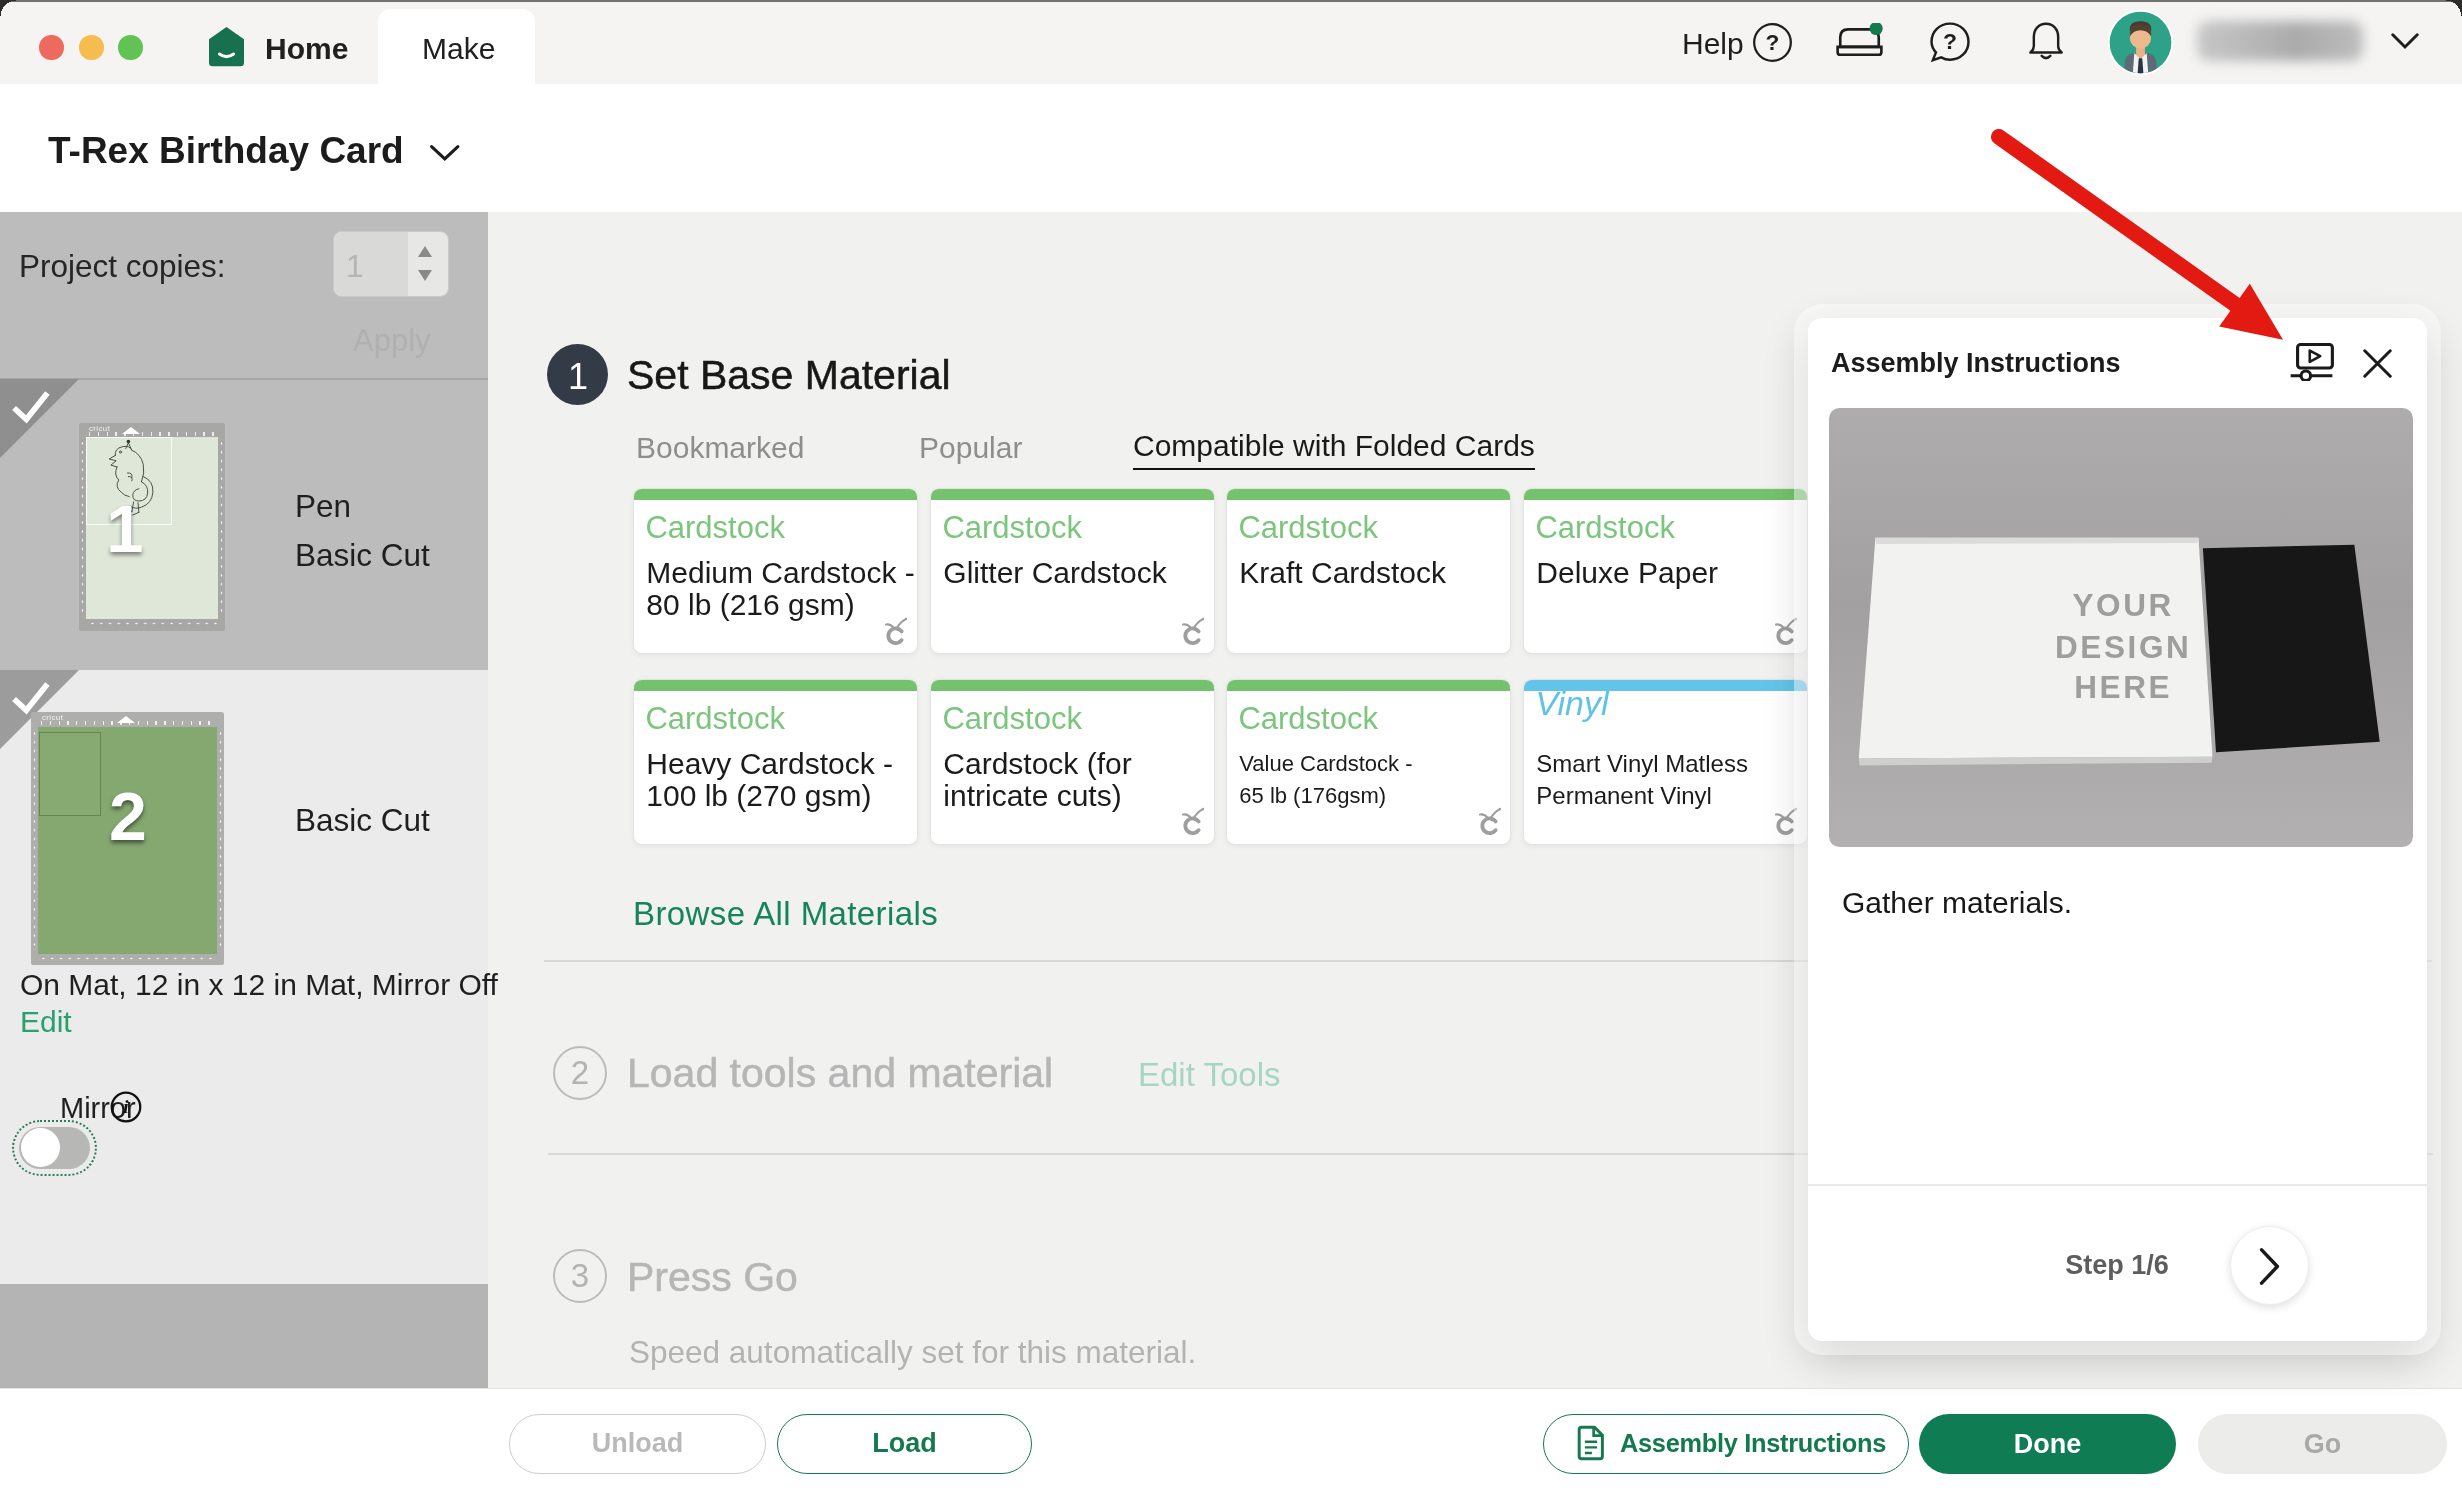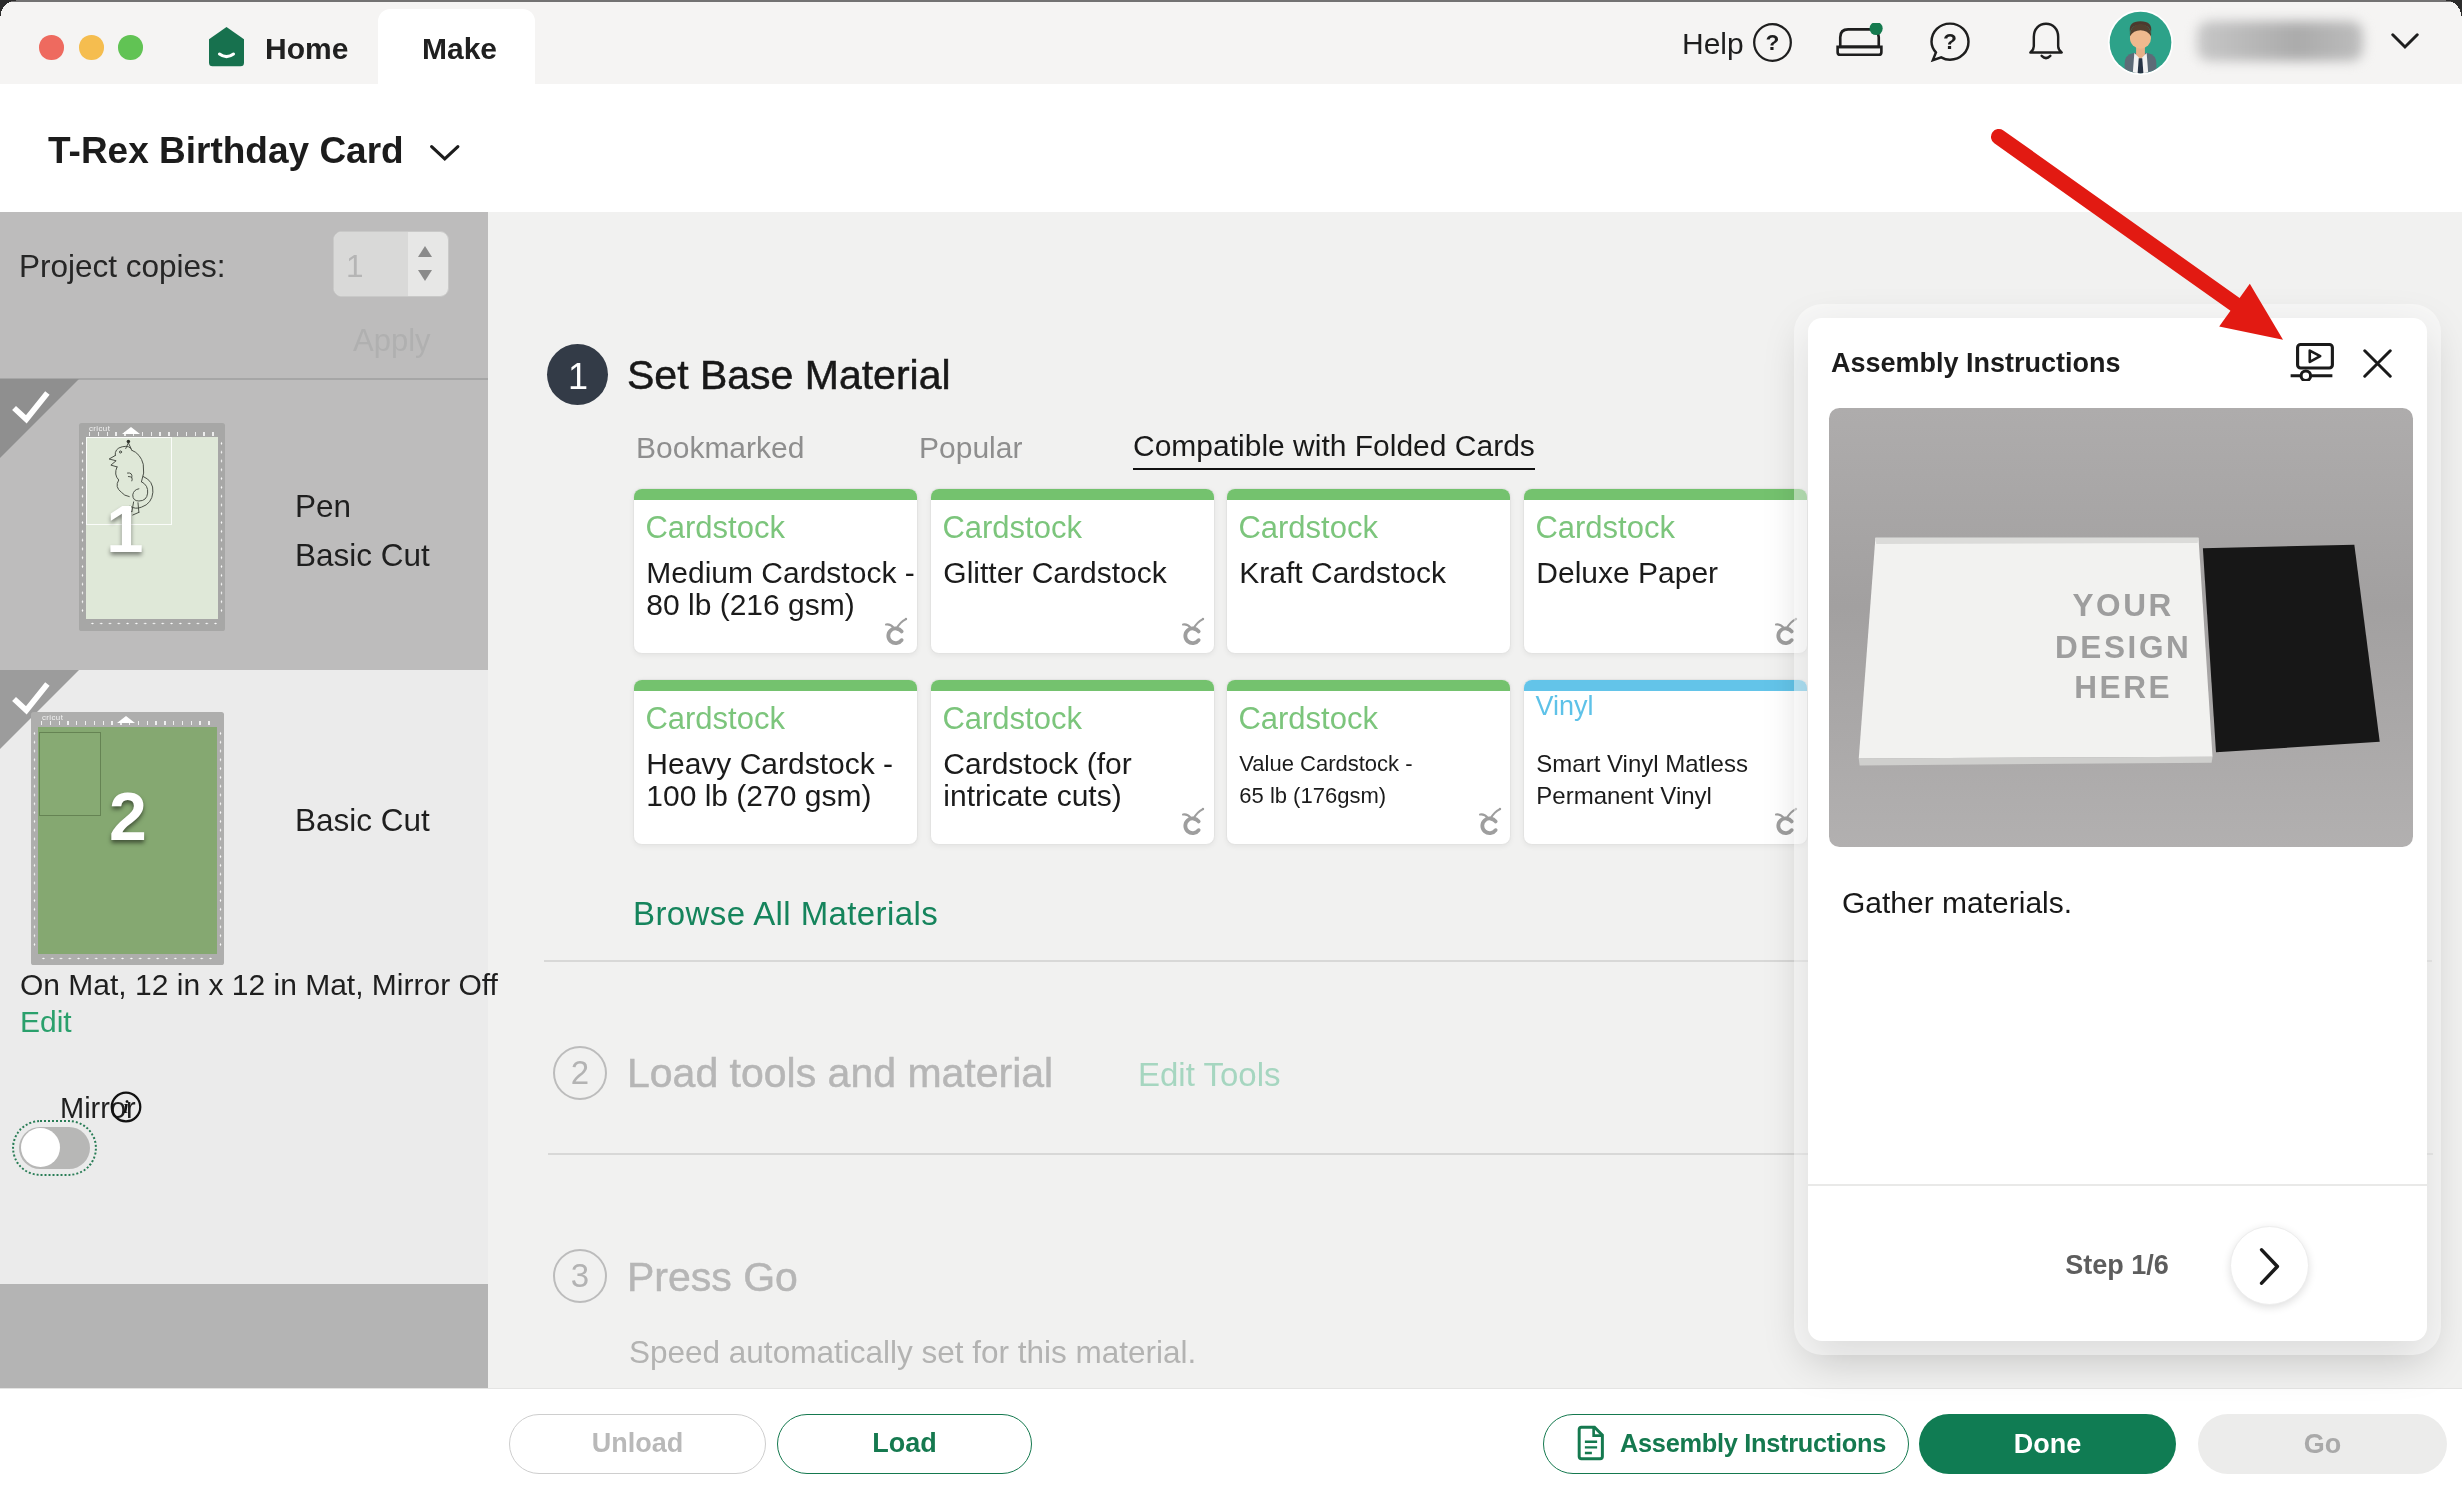--- a/index.html
+++ b/index.html
@@ -18,21 +18,21 @@
 <div class="abs" style="left:79px;top:35px;width:24.5px;height:24.5px;border-radius:50%;background:#f5bd4f;"></div>
 <div class="abs" style="left:118px;top:35px;width:24.5px;height:24.5px;border-radius:50%;background:#61c354;"></div>
 
 <svg class="abs" style="left:208px;top:26px;" width="37" height="42" viewBox="0 0 42 48">
   <path d="M21 1 L41 15 L41 42 Q41 46 37 46 L5 46 Q1 46 1 42 L1 15 Z" fill="#17714e"></path>
   <path d="M13 32 Q21 38 29 32" stroke="#ffffff" stroke-width="3.5" fill="none" stroke-linecap="round"></path>
 </svg>
 <div class="txt" style="left:265px;top:32px;font-size:30px;font-weight:700;color:#202020;">Home</div>
 
 <div class="abs" style="left:378px;top:8.8px;width:157px;height:75px;background:#ffffff;border-radius:12.3px 12.3px 0 0;"></div>
-<div class="txt" style="left:422px;top:32px;font-size:30px;font-weight:700;color:#202020;">Make</div>
+<div class="txt" style="left:422px;top:32px;font-size:30px;font-weight:400;color:#202020;">Make</div>
 
 <div class="txt" style="left:1682px;top:27px;font-size:30px;color:#1e1e1e;">Help</div>
 <svg class="abs" style="left:1752px;top:22px;" width="41" height="41" viewBox="0 0 47 47">
   <circle cx="23.5" cy="23.5" r="21" fill="none" stroke="#1e1e1e" stroke-width="2.6"></circle>
   <text x="23.5" y="32" font-size="26" font-weight="700" text-anchor="middle" fill="#1e1e1e" font-family="Liberation Sans,sans-serif">?</text>
 </svg>
 
 <svg class="abs" style="left:1835px;top:23px;" width="49" height="39" viewBox="0 0 56 44">
   <path d="M6 16 Q6 7 15 7 L41 7 Q50 7 50 16 L50 27 L6 27 Z" fill="none" stroke="#1e1e1e" stroke-width="3"></path>
   <path d="M3 27 L53 27 L53 33 Q53 36 50 36 L6 36 Q3 36 3 33 Z" fill="none" stroke="#1e1e1e" stroke-width="3"></path>
@@ -208,21 +208,21 @@
   <div style="position:absolute;left:11.4px;top:21px;font-size:31px;color:#7cc57c;white-space:nowrap;">Cardstock</div>
   <div style="position:absolute;left:12.3px;top:68px;font-size:30px;color:#1b1b1b;line-height:32px;white-space:nowrap;">Cardstock (for<br>intricate cuts)</div>
 </div>
 <div class="abs" style="left:1226px;top:679px;width:285px;height:166px;background:#fff;border:1.3px solid #e3e3e2;border-radius:8.8px;box-shadow:0 1.8px 5.3px rgba(0,0,0,.05);overflow:hidden;">
   <div style="height:11.4px;background:#74c26e;"></div>
   <div style="position:absolute;left:11.4px;top:21px;font-size:31px;color:#7cc57c;white-space:nowrap;">Cardstock</div>
   <div style="position:absolute;left:12.3px;top:68px;font-size:22px;color:#1b1b1b;line-height:32px;white-space:nowrap;">Value Cardstock -<br>65 lb (176gsm)</div>
 </div>
 <div class="abs" style="left:1523px;top:679px;width:285px;height:166px;background:#fff;border:1.3px solid #e3e3e2;border-radius:8.8px;box-shadow:0 1.8px 5.3px rgba(0,0,0,.05);overflow:hidden;">
   <div style="height:11.4px;background:#63c4e9;"></div>
-  <div style="position:absolute;left:11.4px;top:11px;font-size:27px;color:#5ec2e8;white-space:nowrap;">Vinyl</div>
+  <div style="position:absolute;left:11.4px;top:4px;font-size:34px;color:#5ec2e8;white-space:nowrap;font-style:italic;">Vinyl</div>
   <div style="position:absolute;left:12.3px;top:68px;font-size:24px;color:#1b1b1b;line-height:32px;white-space:nowrap;">Smart Vinyl Matless<br>Permanent Vinyl</div>
 </div>
 <svg class="abs" style="left:883px;top:614px;" width="26" height="31.5" viewBox="0 0 30 36">
     <g fill="none" stroke="#9e9e9e" stroke-linecap="round">
       <path d="M21.5 20 a8.5 8.5 0 1 0 0 10" stroke-width="4.4"></path>
       <path d="M12.5 16 Q8.5 11 3.5 12" stroke-width="2.4"></path>
       <path d="M16 16 Q20 9 26 6" stroke-width="2.4"></path>
       <circle cx="26.5" cy="5.5" r="1.4" fill="#9e9e9e" stroke="none"></circle>
     </g>
   </svg>

